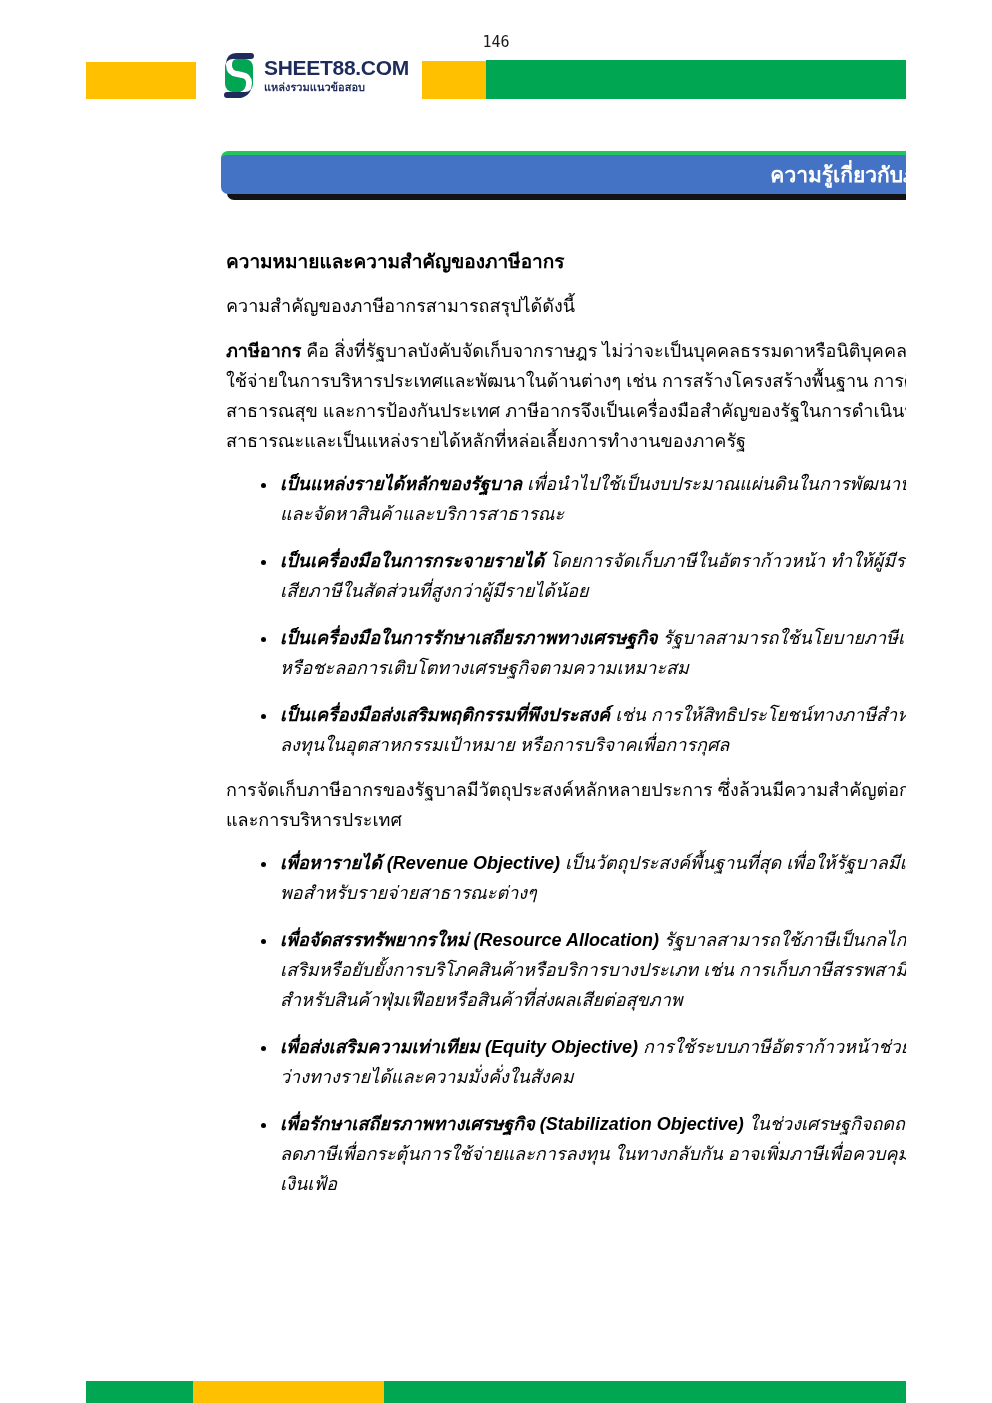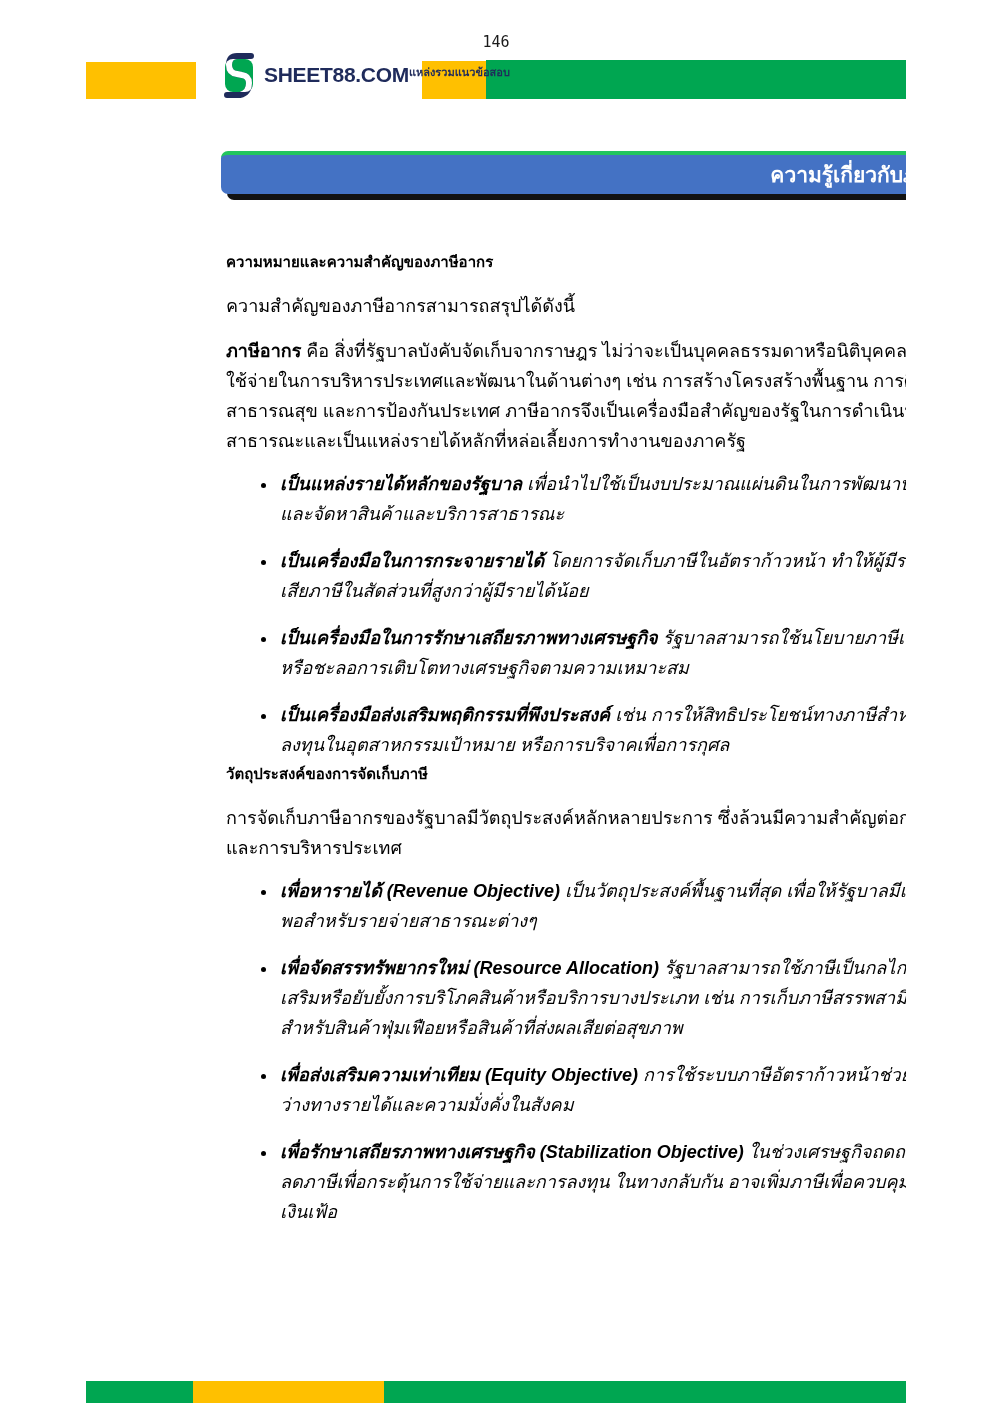--- a/index.html
+++ b/index.html
@@ -28,36 +28,36 @@
     font-size:15px;color:#1a1a1a;
   }
   
   .bar{position:absolute;}
   .bar-yellow-left{left:0;top:62px;width:110px;height:37px;background:var(--accent_yellow);}
   .bar-yellow-mid{left:336px;top:61px;width:64px;height:38px;background:var(--accent_yellow);}
   .bar-green-top{left:400px;top:60px;width:592px;height:39px;background:var(--accent_green);}
   
   .logo{position:absolute;left:136px;top:52px;display:flex;align-items:center;gap:8px;}
   .logo-icon{width:34px;height:47px;flex:0 0 auto;}
-  .logo-text{display:flex;flex-direction:row;line-height:1.05;}
+  .logo-text{display:flex;flex-direction:column;line-height:1.05;}
   .logo-brand{font-size:21px;font-weight:bold;color:var(--brand_navy);letter-spacing:-0.3px;}
   .logo-tagline{font-size:11px;font-weight:bold;color:var(--brand_navy);margin-top:3px;}
   
   .banner{
     position:absolute;left:135px;top:151px;width:770px;height:43px;
     background:var(--banner_blue);
     box-shadow:6px 6px 0 0 var(--banner_shadow);
     border-top:4px solid #22c55e;
     display:flex;align-items:center;justify-content:flex-end;border-radius:7px;
   }
   .banner-title{color:#ffffff;font-size:21px;font-weight:bold;}
   
   .content{position:absolute;left:140px;top:248px;width:766px;}
   .content h2{
-    font-size:15px;font-weight:bold;margin:0;line-height:28px;color:var(--text_black);
+    font-size:19px;font-weight:bold;margin:0;line-height:28px;color:var(--text_black);
   }
   .content p{font-size:18px;line-height:30px;margin:15px 0 0 0;}
   .content ul{
     margin:13px 0 0 0;padding:0 0 0 52px;list-style:disc;
   }
   .content li{
     font-size:18px;line-height:30px;margin:0 0 17px 0;padding-left:2px;font-style:italic;
   }
   .content li:last-child{margin-bottom:0;}
   .content .b{font-weight:bold;}
@@ -110,21 +110,20 @@
 
     <p><span class="b">ภาษีอากร</span><span> คือ สิ่งที่รัฐบาลบังคับจัดเก็บจากราษฎร ไม่ว่าจะเป็นบุคคลธรรมดาหรือนิติบุคคล เพื่อนำไปใช้จ่ายในการบริหารประเทศและพัฒนาในด้านต่างๆ เช่น การสร้างโครงสร้างพื้นฐาน การศึกษา การสาธารณสุข และการป้องกันประเทศ ภาษีอากรจึงเป็นเครื่องมือสำคัญของรัฐในการดำเนินนโยบายสาธารณะและเป็นแหล่งรายได้หลักที่หล่อเลี้ยงการทำงานของภาครัฐ</span></p>
 
     <ul>
       <li><span class="b">เป็นแหล่งรายได้หลักของรัฐบาล</span><span> เพื่อนำไปใช้เป็นงบประมาณแผ่นดินในการพัฒนาประเทศและจัดหาสินค้าและบริการสาธารณะ</span></li>
       <li><span class="b">เป็นเครื่องมือในการกระจายรายได้</span><span> โดยการจัดเก็บภาษีในอัตราก้าวหน้า ทำให้ผู้มีรายได้สูงเสียภาษีในสัดส่วนที่สูงกว่าผู้มีรายได้น้อย</span></li>
       <li><span class="b">เป็นเครื่องมือในการรักษาเสถียรภาพทางเศรษฐกิจ</span><span> รัฐบาลสามารถใช้นโยบายภาษีเพื่อกระตุ้นหรือชะลอการเติบโตทางเศรษฐกิจตามความเหมาะสม</span></li>
       <li><span class="b">เป็นเครื่องมือส่งเสริมพฤติกรรมที่พึงประสงค์</span><span> เช่น การให้สิทธิประโยชน์ทางภาษีสำหรับการลงทุนในอุตสาหกรรมเป้าหมาย หรือการบริจาคเพื่อการกุศล</span></li>
     </ul>
 
-    <h2 class="sec2">วัตถุประสงค์ของการจัดเก็บภาษี</h2>
 
     <p>การจัดเก็บภาษีอากรของรัฐบาลมีวัตถุประสงค์หลักหลายประการ ซึ่งล้วนมีความสำคัญต่อการพัฒนาและการบริหารประเทศ</p>
 
     <ul>
       <li><span class="b">เพื่อหารายได้ (Revenue Objective)</span><span> เป็นวัตถุประสงค์พื้นฐานที่สุด เพื่อให้รัฐบาลมีเงินทุนเพียงพอสำหรับรายจ่ายสาธารณะต่างๆ</span></li>
       <li><span class="b">เพื่อจัดสรรทรัพยากรใหม่ (Resource Allocation)</span><span> รัฐบาลสามารถใช้ภาษีเป็นกลไกในการส่งเสริมหรือยับยั้งการบริโภคสินค้าหรือบริการบางประเภท เช่น การเก็บภาษีสรรพสามิตสูงสำหรับสินค้าฟุ่มเฟือยหรือสินค้าที่ส่งผลเสียต่อสุขภาพ</span></li>
       <li><span class="b">เพื่อส่งเสริมความเท่าเทียม (Equity Objective)</span><span> การใช้ระบบภาษีอัตราก้าวหน้าช่วยลดช่องว่างทางรายได้และความมั่งคั่งในสังคม</span></li>
       <li><span class="b">เพื่อรักษาเสถียรภาพทางเศรษฐกิจ (Stabilization Objective)</span><span> ในช่วงเศรษฐกิจถดถอย รัฐอาจลดภาษีเพื่อกระตุ้นการใช้จ่ายและการลงทุน ในทางกลับกัน อาจเพิ่มภาษีเพื่อควบคุมภาวะเงินเฟ้อ</span></li>
     </ul>
 

